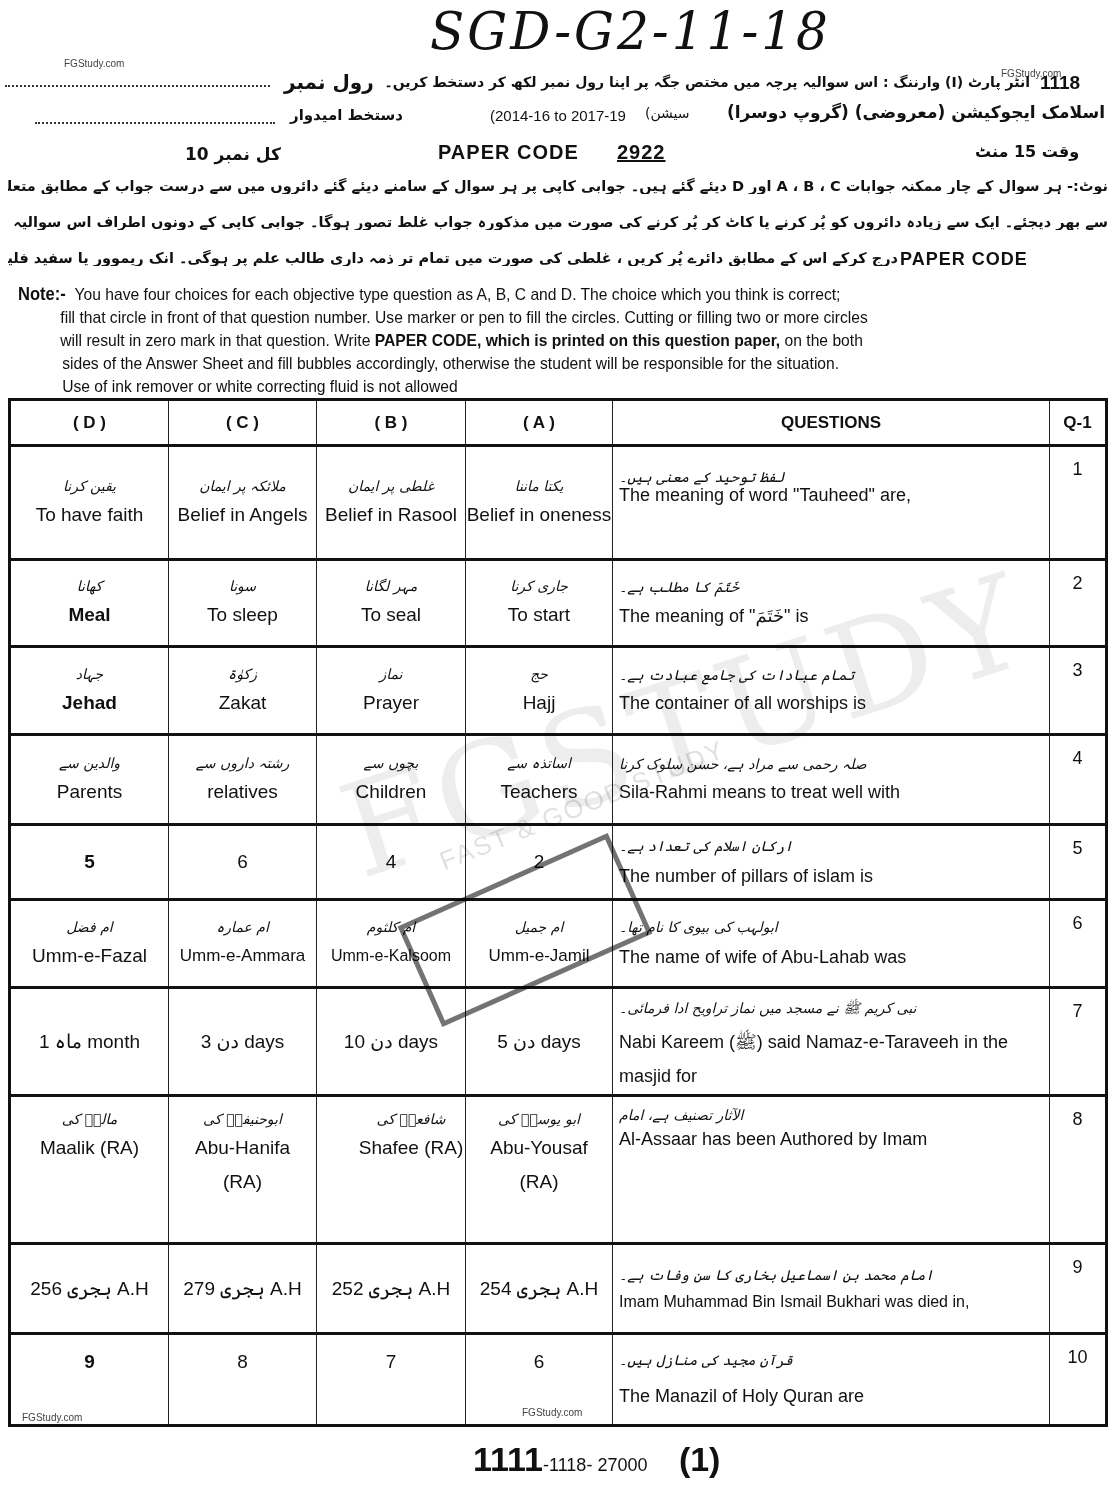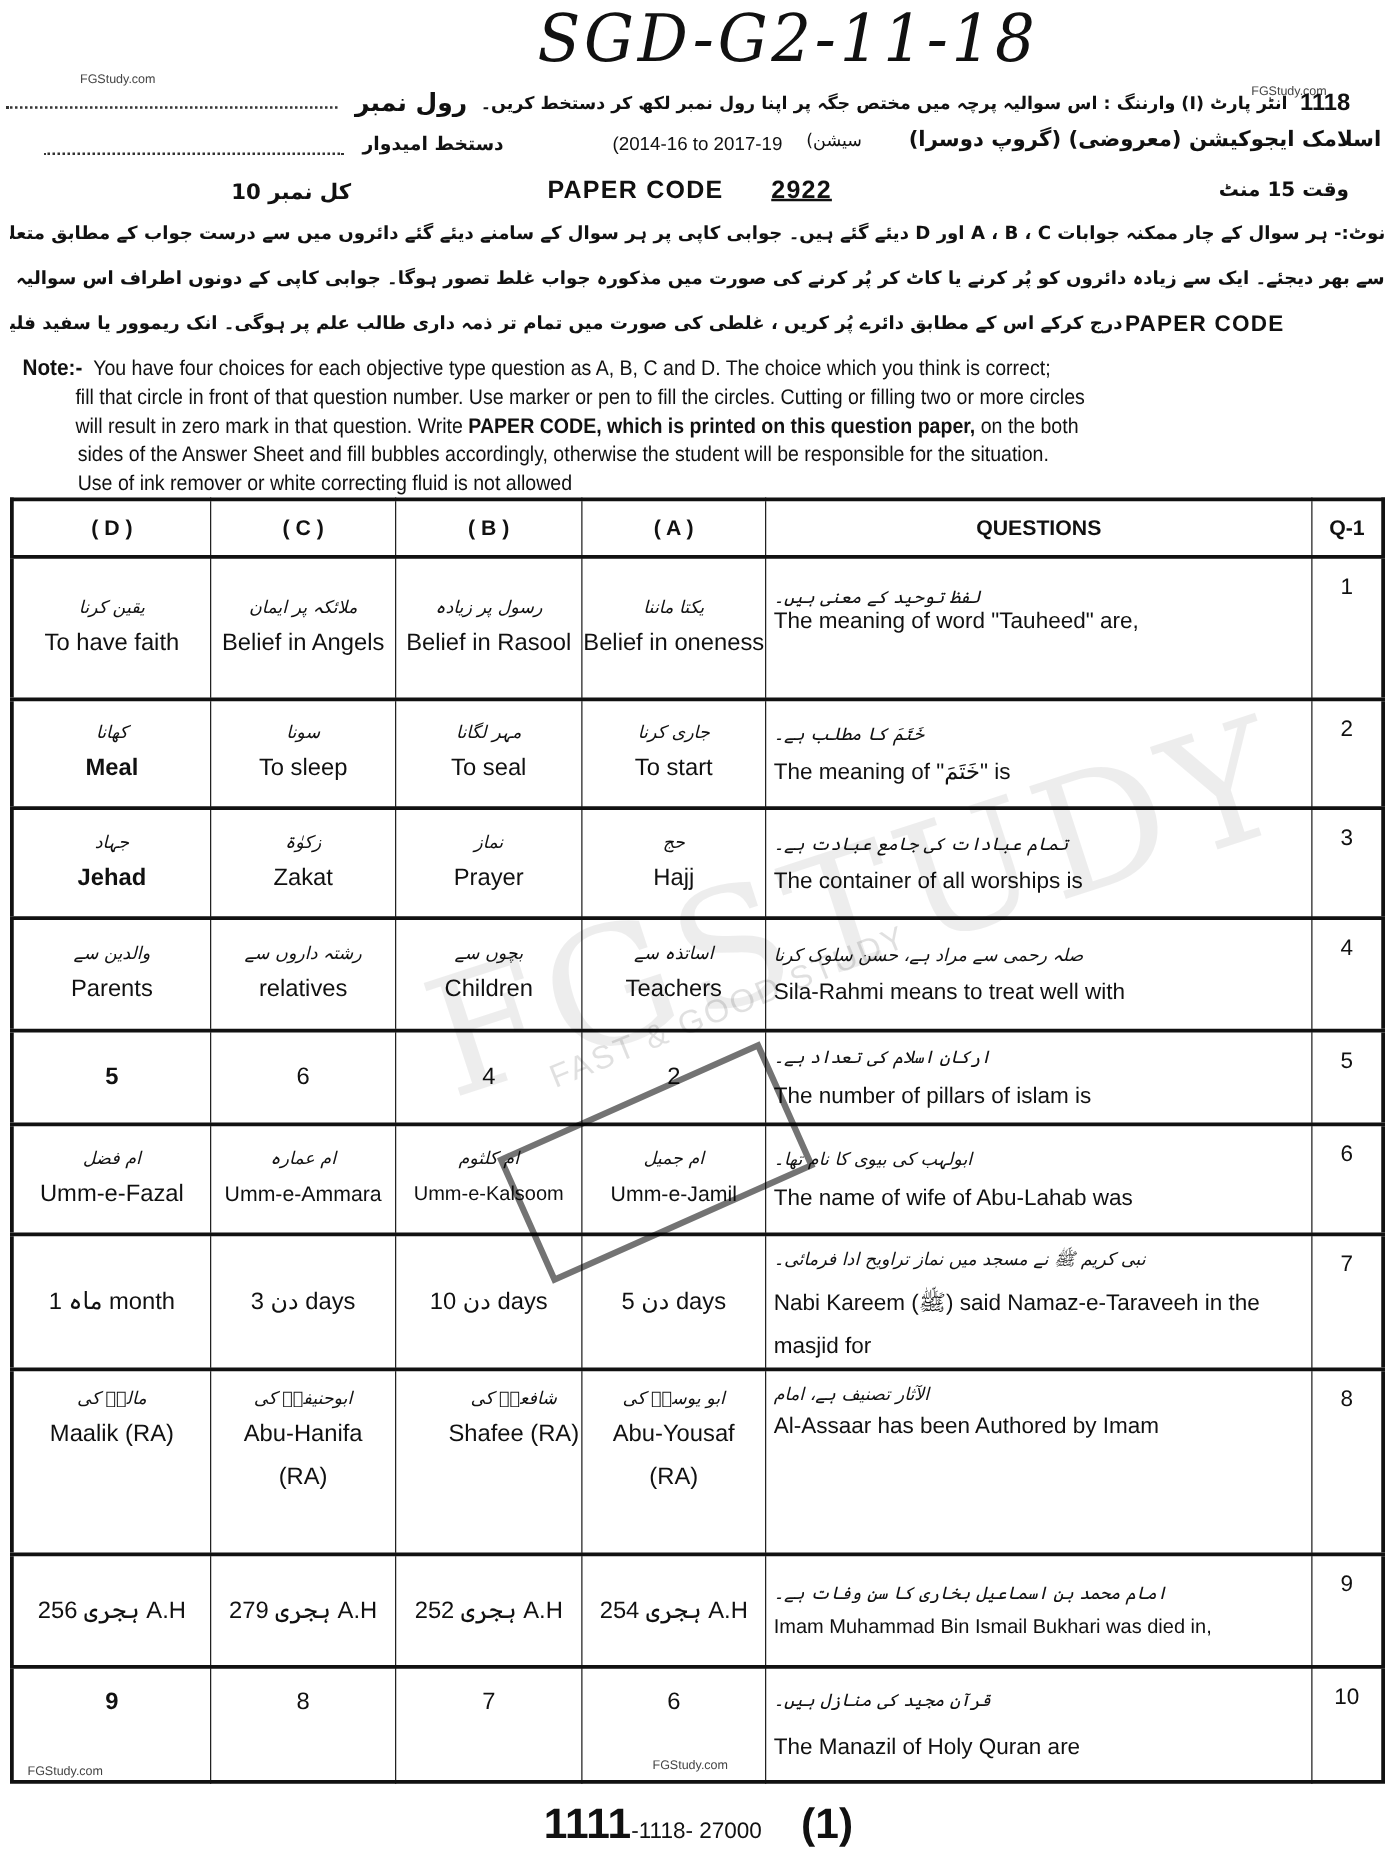--- a/index.html
+++ b/index.html
@@ -31,21 +31,21 @@
   .qcell { text-align: left !important; padding-left: 6px; font-size: 18px; }
   .qcell .u { font-family: "DejaVu Sans", sans-serif; font-size: 14px; display: block; direction: rtl; text-align: left; padding-right: 6px; font-style: italic; }
   .qnum { font-size: 18px; vertical-align: top !important; padding-top: 12px; }
 
   
   .watermark { position: absolute; left: 330px; top: 650px; font-family: "DejaVu Serif", serif; font-size: 130px; color: rgba(0,0,0,0.07); transform: rotate(-18deg); letter-spacing: 6px; pointer-events: none; }
   .watermark2 { position: absolute; left: 430px; top: 790px; font-family: "Liberation Sans", sans-serif; font-size: 26px; color: rgba(0,0,0,0.12); transform: rotate(-22deg); letter-spacing: 2px; pointer-events: none; }
 
   .stamp { position: absolute; left: 410px; top: 875px; width: 230px; height: 110px; border: 5px solid rgba(0,0,0,0.55); transform: rotate(-24deg); pointer-events: none; }
 
-  .footer-code { font-weight: bold; font-size: 34px; }
+  .footer-code { font-weight: bold; font-size: 34px; margin-left: 38px; }
   .footer-code .small { font-size: 18px; font-weight: normal; }
 </style>
 </head>
 <body>
 
 <div class="abs handwritten" style="left:430px; top:2px;">SGD-G2-11-18</div>
 
 <div class="abs wm" style="left:64px; top:58px;">FGStudy.com</div>
 <div class="abs wm" style="left:1001px; top:68px;">FGStudy.com</div>
 
@@ -98,21 +98,21 @@
       <th>( A )</th>
       <th>QUESTIONS</th>
       <th>Q-1</th>
     </tr>
   </thead>
   <tbody>
 
     <tr style="height:114px;">
       <td class="opt"><span class="u">یقین کرنا</span><span>To have faith</span></td>
       <td class="opt"><span class="u">ملائکہ پر ایمان</span><span>Belief in Angels</span></td>
-      <td class="opt"><span class="u">رسول پر زیادہ</span><span>Belief in Rasool</span></td>
+      <td class="opt"><span class="u">غلطی پر ایمان</span><span>Belief in Rasool</span></td>
       <td class="opt"><span class="u">یکتا ماننا</span><span>Belief in oneness</span></td>
       <td class="qcell"><span class="u">لفظ توحید کے معنی ہیں۔</span><span>The meaning of word "Tauheed" are,</span><div style="height:30px"></div></td>
       <td class="qnum">1</td>
     </tr>
 
     <tr style="height:87px;">
       <td class="opt"><span class="u">کھانا</span><b>Meal</b></td>
       <td class="opt"><span class="u">سونا</span><span>To sleep</span></td>
       <td class="opt"><span class="u">مہر لگانا</span><span>To seal</span></td>
       <td class="opt"><span class="u">جاری کرنا</span><span>To start</span></td>

